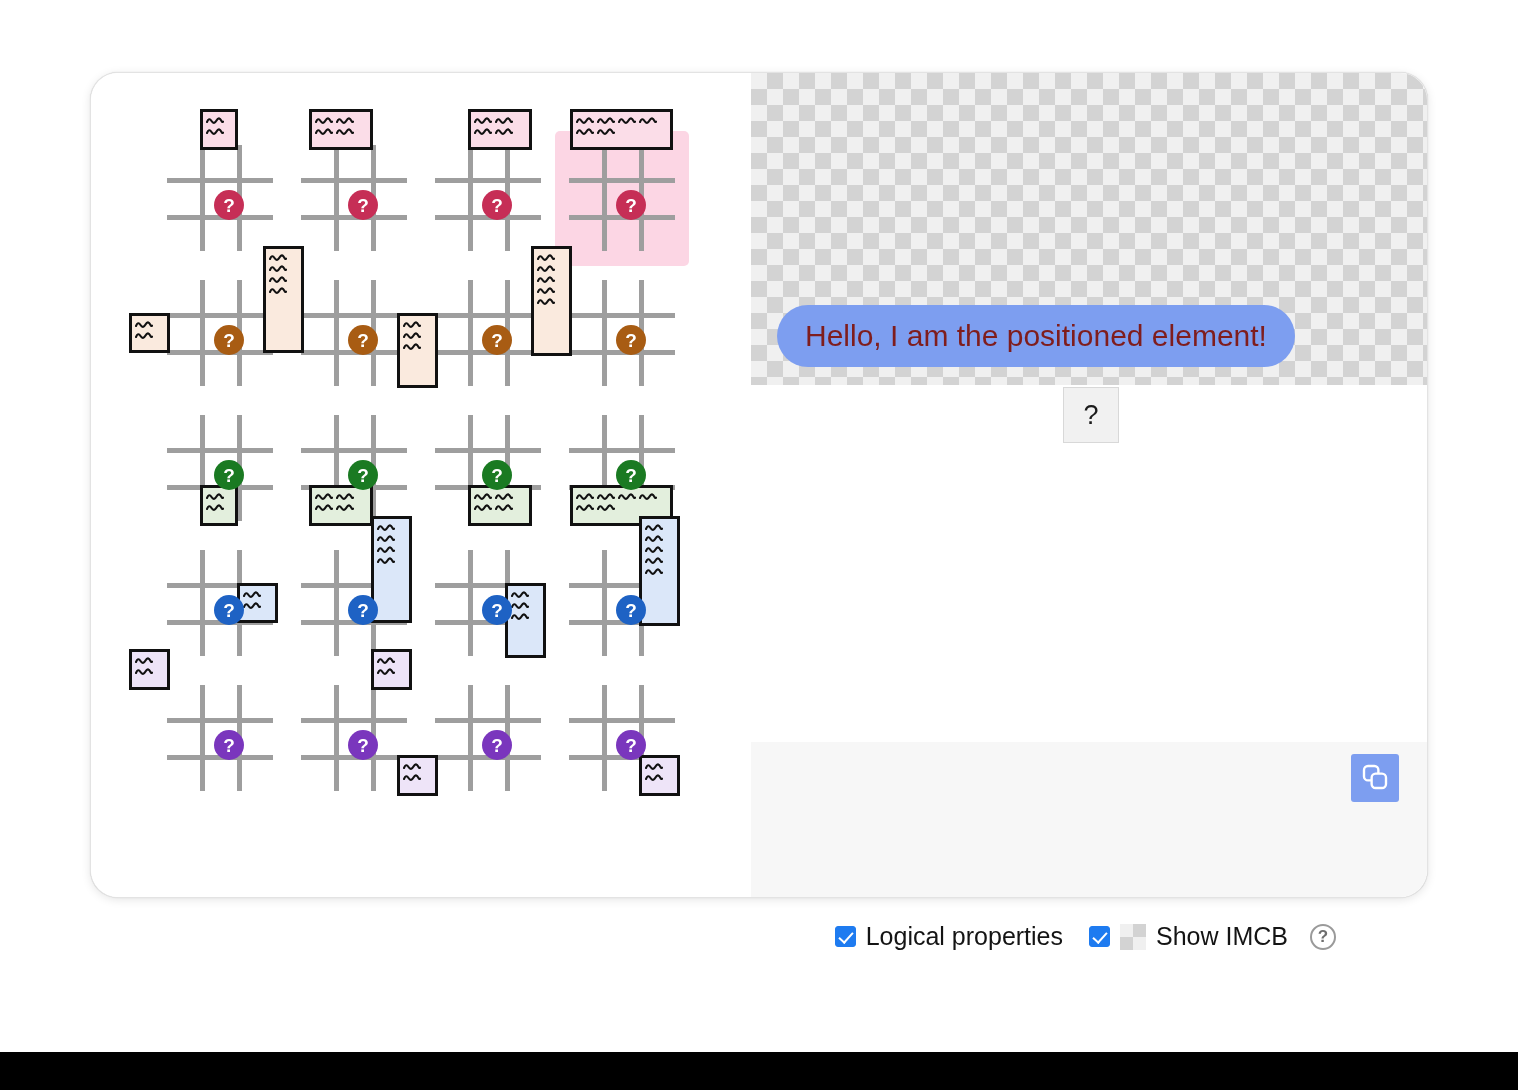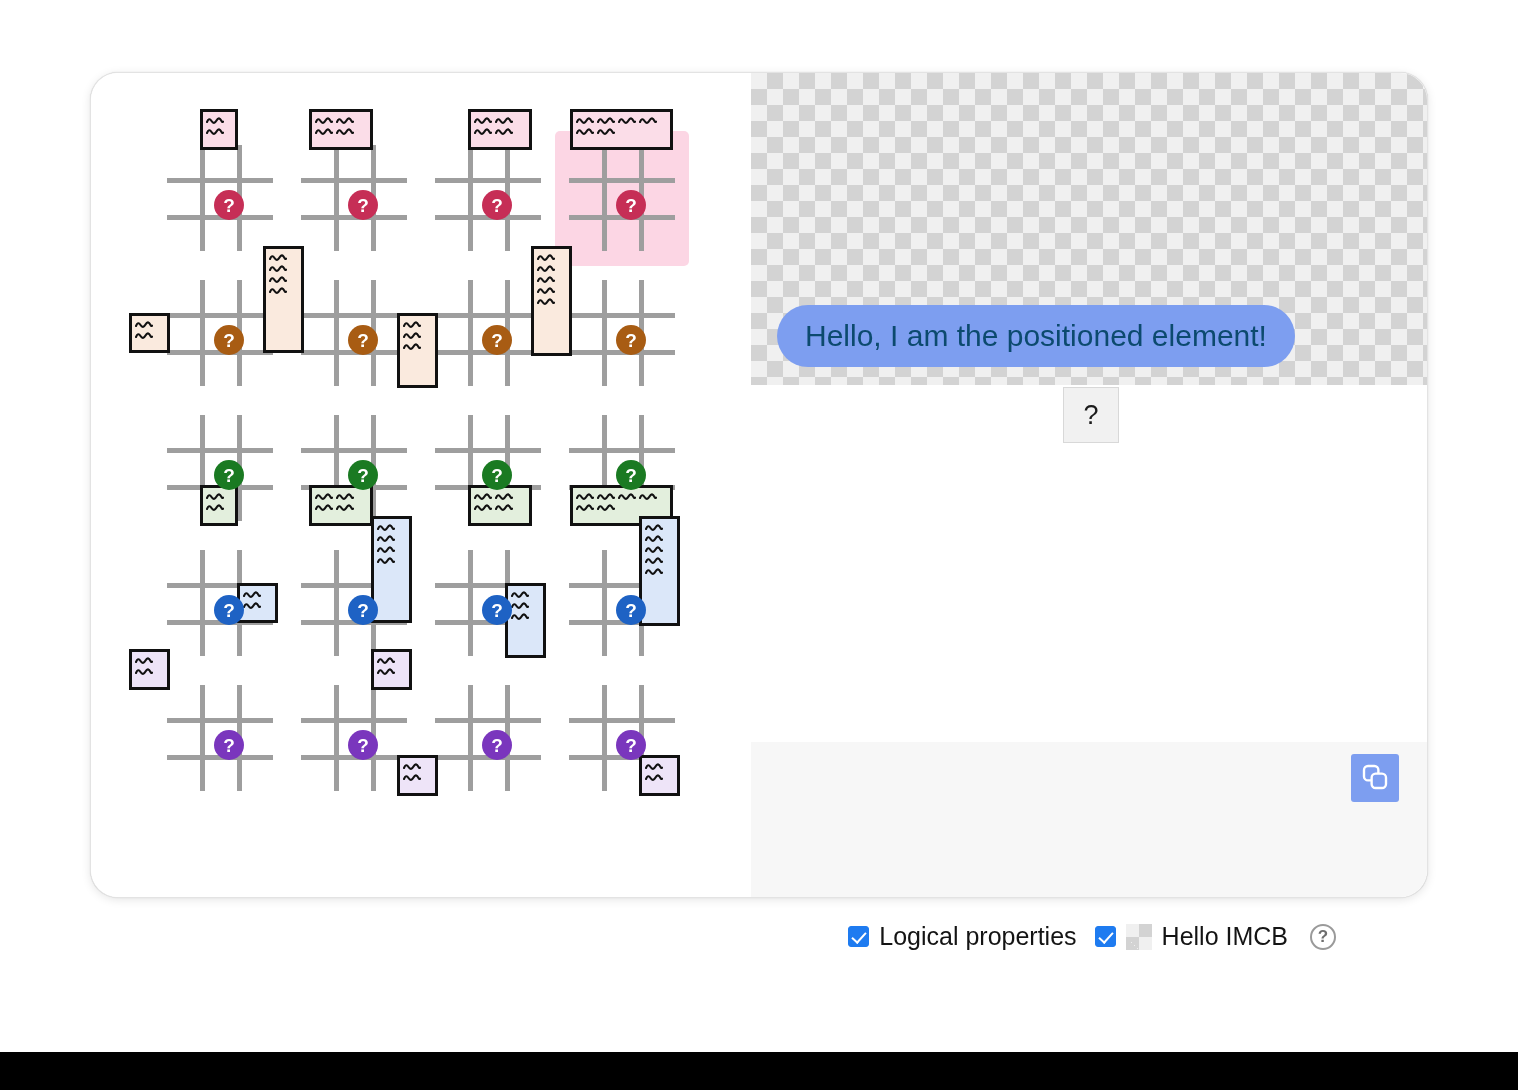--- a/index.html
+++ b/index.html
@@ -120,21 +120,21 @@
     background-position: 0 0, 16px 16px;
   }
 
   .bubble {
     position: absolute;
     left: 26px; top: 232px;
     height: 62px;
     padding: 0 28px;
     display: flex; align-items: center;
     background: #7d9ef0;
-    color: #0c4a6e;
+    color: #7f1d1d;
     border-radius: 31px;
     font-size: 30px;
     white-space: nowrap;
     font-family: "Liberation Sans", sans-serif;
   }
 
   .anchor-box {
     position: absolute;
     left: 312px; top: 314px;
     width: 56px; height: 56px;
@@ -172,21 +172,21 @@
     cursor: pointer;
     padding: 0;
   }
 
   
   .controls {
     position: absolute;
     left: 0; top: 922px;
     width: 1428px;
     display: flex; align-items: center; justify-content: flex-end;
-    gap: 0px;
+    gap: 8px;
     padding-right: 92px;
     font-size: 25px;
     color: #141414;
   }
   .ctl-group { display: flex; align-items: center; gap: 10px; }
   .ctl-group + .ctl-group { margin-left: 18px; }
   .cb {
     -webkit-appearance: none; appearance: none;
     width: 21px; height: 21px;
     border-radius: 3px;
@@ -826,20 +826,20 @@
   <div class="controls">
 
     <div class="ctl-group">
       <input type="checkbox" class="cb" checked="" style="">
       <span class="ctl-label">Logical properties</span>
     </div>
 
     <div class="ctl-group">
       <input type="checkbox" class="cb" checked="" style="">
       <span class="swatch"></span>
-      <span class="ctl-label">Hello IMCB</span>
+      <span class="ctl-label">Show IMCB</span>
       <span class="help-icon">?</span>
     </div>
 
   </div>
 
   <div class="page-footer-bar"></div>
 </div>
 
 </body></html>

